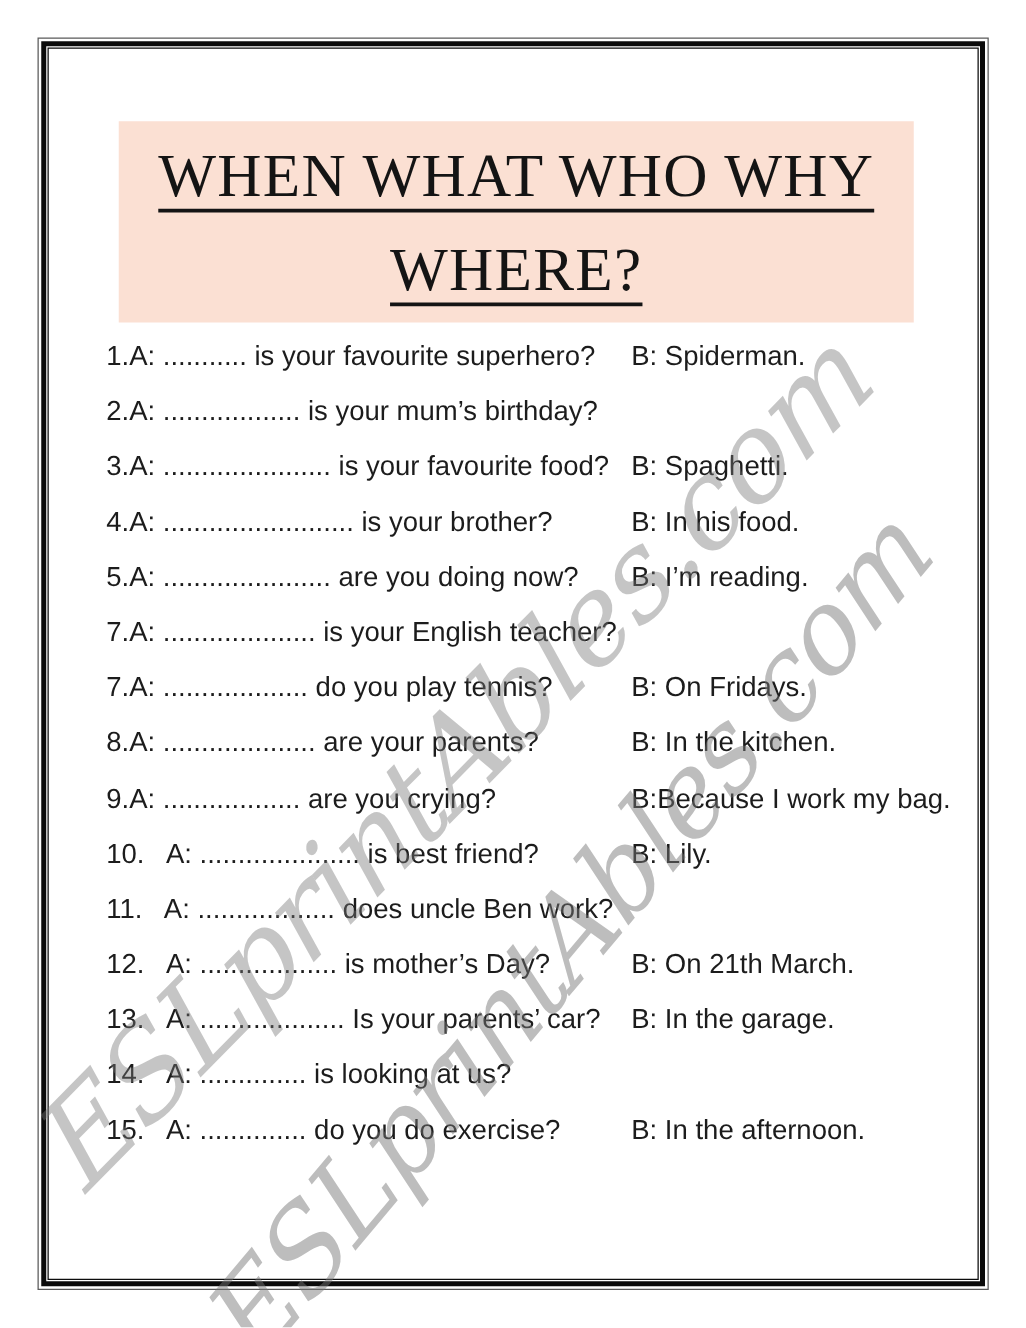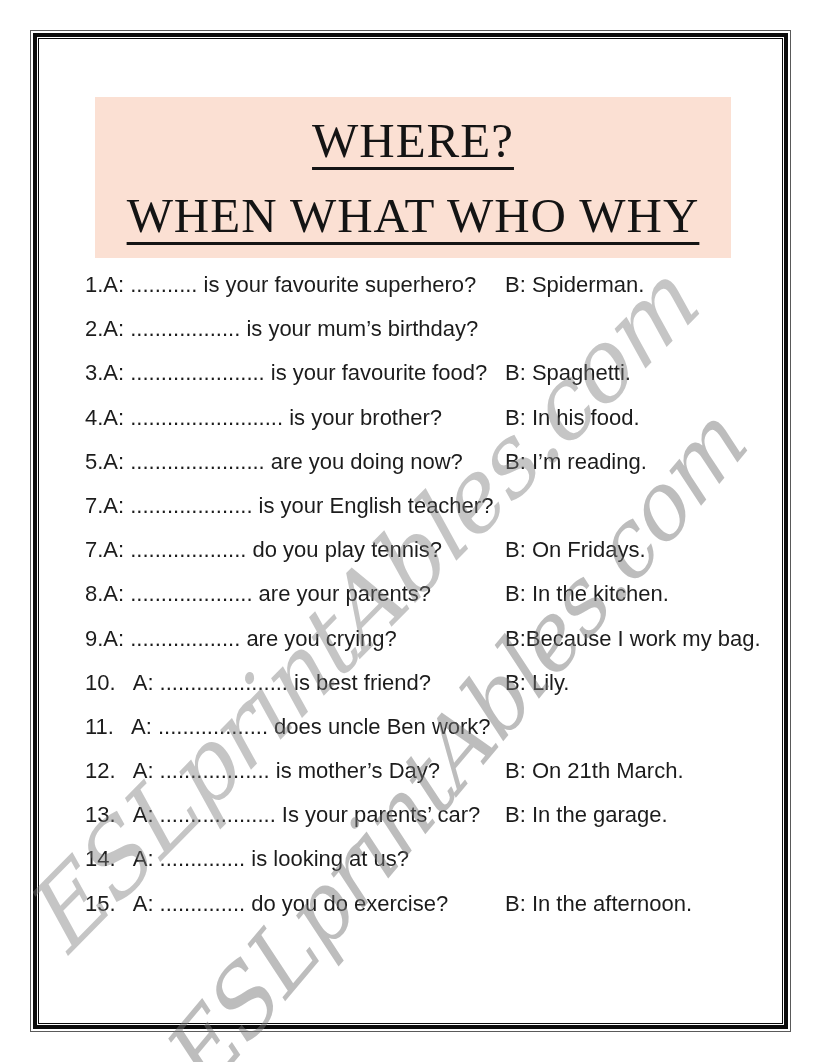--- a/index.html
+++ b/index.html
@@ -71,22 +71,22 @@
 
 <div class="page">
 
   <div class="frame-outer">
     <div class="frame-mid">
       <div class="frame-inner"></div>
     </div>
   </div>
 
   <div class="title-block" style="background: rgb(251, 224, 211);">
+    <div class="title-line">WHEN WHAT WHO WHY</div>
     <div class="title-line">WHERE?</div>
-    <div class="title-line">WHEN WHAT WHO WHY</div>
   </div>
 
   <div class="rows">
   <div class="row">
     <div class="q">1.A: ........... is your favourite superhero?</div>
     <div class="a">B: Spiderman.</div>
   </div>
 
   <div class="row">
     <div class="q">2.A: .................. is your mum’s birthday?</div>

